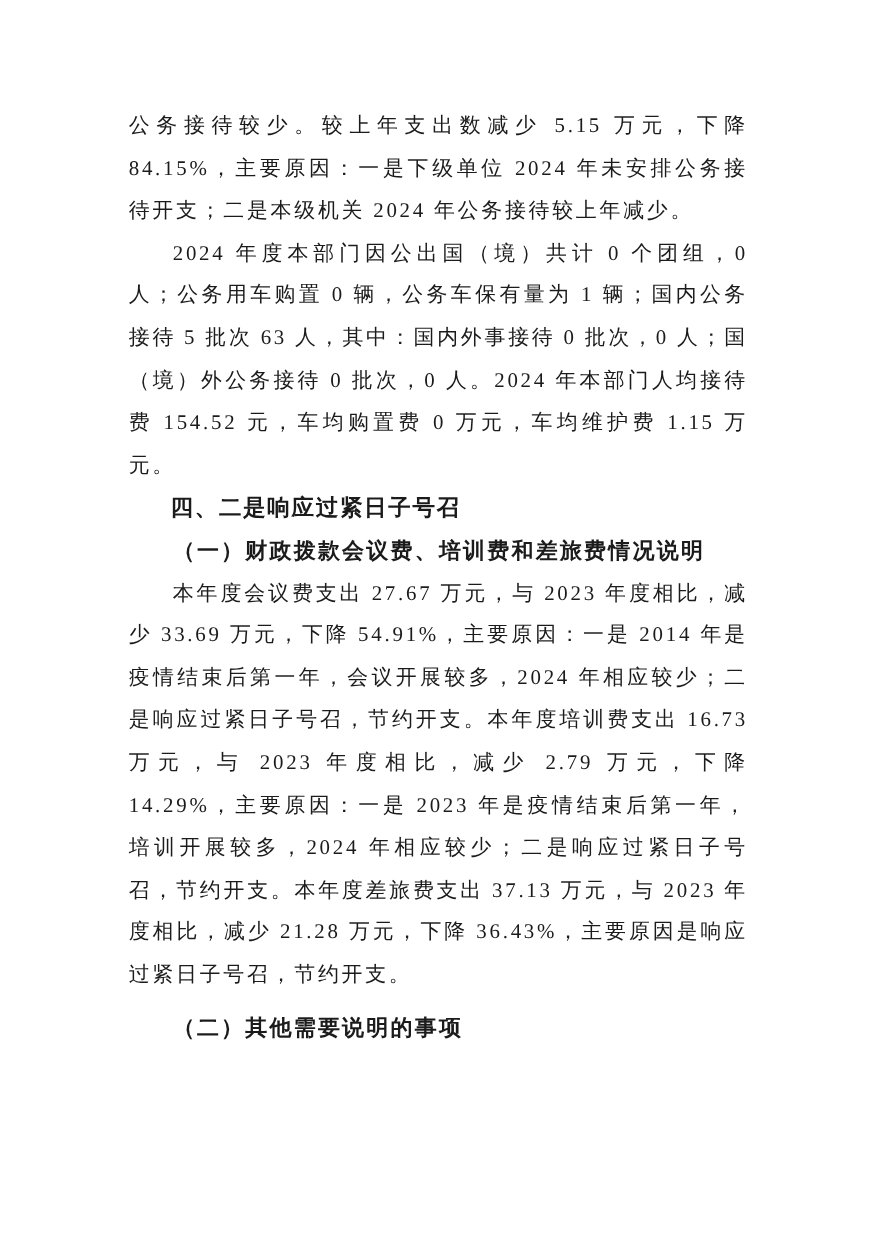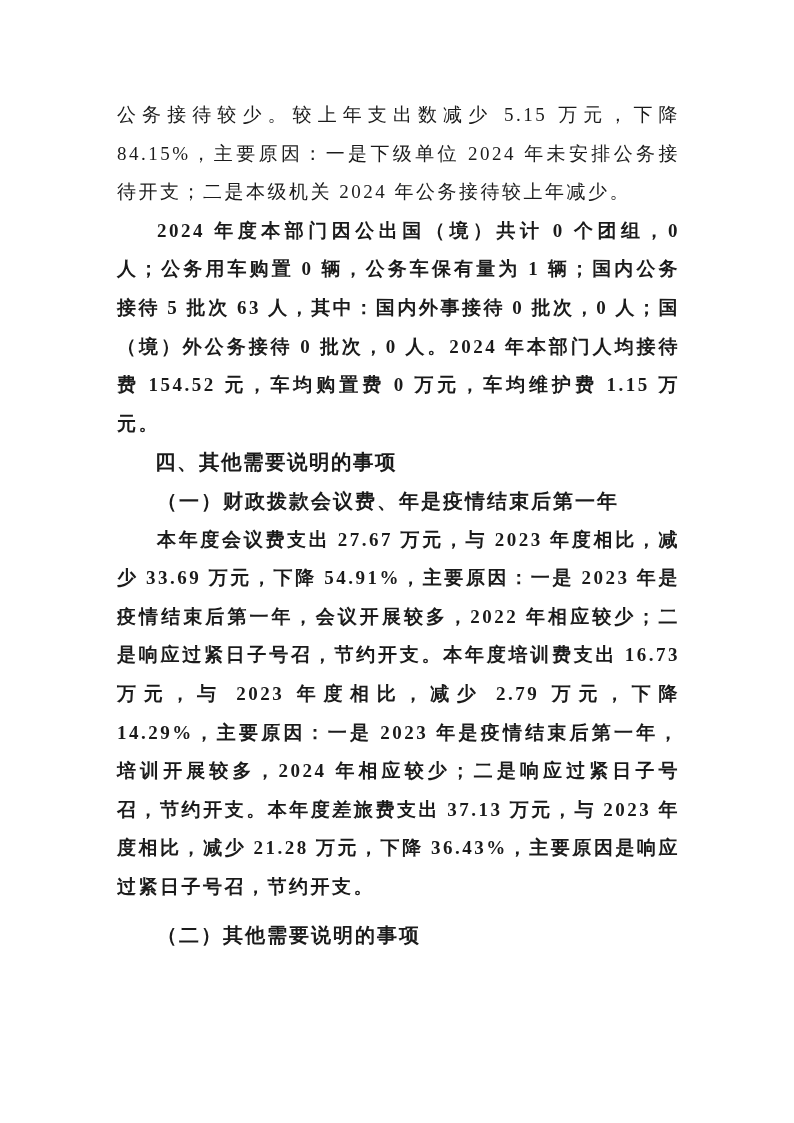--- a/index.html
+++ b/index.html
@@ -21,21 +21,20 @@
   .para {
     margin: 0;
     font-size: 19px;
     line-height: 38.6px;
     letter-spacing: 2.5px;
     text-align: justify;
     text-justify: inter-character;
   }
   .indent {
     text-indent: 40px;
-    font-weight: bold;
   }
   .h-kai {
     margin: 0;
     font-size: 20px;
     font-weight: bold;
     line-height: 38.6px;
     letter-spacing: 2px;
     text-indent: 40px;
   }
   .h-hei {
@@ -56,20 +55,20 @@
 </style>
 </head>
 <body>
 
 <div class="page">
   <p class="para">公务接待较少。较上年支出数减少 5.15 万元，下降 84.15%，主要原因：一是下级单位 2024 年未安排公务接待开支；二是本级机关 2024 年公务接待较上年减少。</p>
 
 
   <p class="para indent">2024 年度本部门因公出国（境）共计 0 个团组，0 人；公务用车购置 0 辆，公务车保有量为 1 辆；国内公务接待 5 批次 63 人，其中：国内外事接待 0 批次，0 人；国（境）外公务接待 0 批次，0 人。2024 年本部门人均接待费 154.52 元，车均购置费 0 万元，车均维护费 1.15 万元。</p>
 
-  <h2 class="h-hei">四、其他需要说明的事项</h2>
+  <h2 class="h-hei">四、二是响应过紧日子号召</h2>
 
-  <h3 class="h-kai">（一）财政拨款会议费、年是疫情结束后第一年</h3>
+  <h3 class="h-kai">（一）财政拨款会议费、培训费和差旅费情况说明</h3>
 
-  <p class="para indent">本年度会议费支出 27.67 万元，与 2023 年度相比，减少 33.69 万元，下降 54.91%，主要原因：一是 2023 年是疫情结束后第一年，会议开展较多，2022 年相应较少；二是响应过紧日子号召，节约开支。本年度培训费支出 16.73 万元，与 2023 年度相比，减少 2.79 万元，下降 14.29%，主要原因：一是 2023 年是疫情结束后第一年，培训开展较多，2024 年相应较少；二是响应过紧日子号召，节约开支。本年度差旅费支出 37.13 万元，与 2023 年度相比，减少 21.28 万元，下降 36.43%，主要原因是响应过紧日子号召，节约开支。</p>
+  <p class="para indent">本年度会议费支出 27.67 万元，与 2023 年度相比，减少 33.69 万元，下降 54.91%，主要原因：一是 2014 年是疫情结束后第一年，会议开展较多，2024 年相应较少；二是响应过紧日子号召，节约开支。本年度培训费支出 16.73 万元，与 2023 年度相比，减少 2.79 万元，下降 14.29%，主要原因：一是 2023 年是疫情结束后第一年，培训开展较多，2024 年相应较少；二是响应过紧日子号召，节约开支。本年度差旅费支出 37.13 万元，与 2023 年度相比，减少 21.28 万元，下降 36.43%，主要原因是响应过紧日子号召，节约开支。</p>
 
   <h3 class="h-kai mt">（二）其他需要说明的事项</h3>
 </div>
 
 </body></html>

